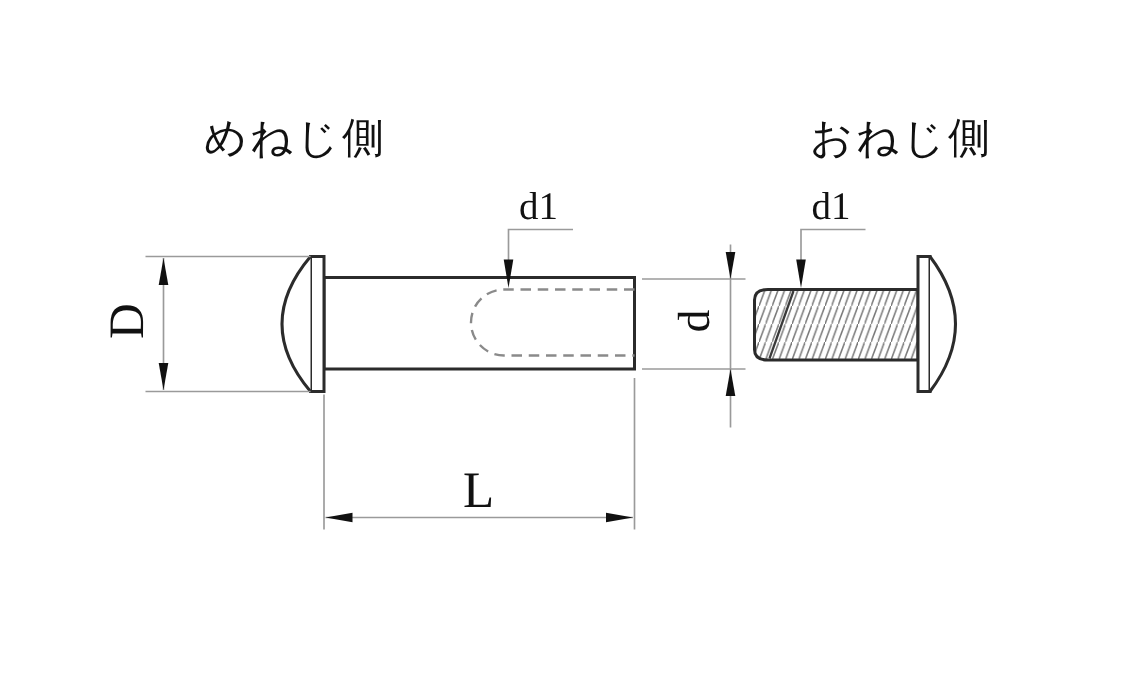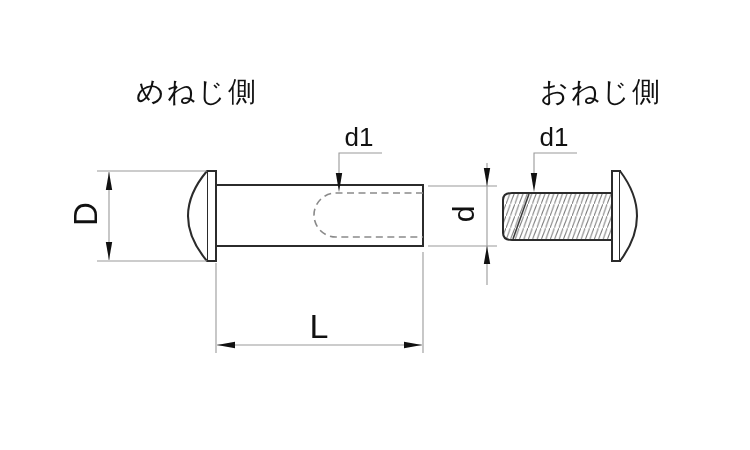--- a/index.html
+++ b/index.html
@@ -9,21 +9,21 @@
     --text:#111111;
     --hatch:#7a7a7a;
     --hidden-line:#8a8a8a;
   }
   html,body{margin:0;padding:0;}
   body{
     width:750px;height:450px;background:var(--background);
     font-family:"Liberation Sans","DejaVu Sans",sans-serif;
     overflow:hidden;
   }
-  .stage{width:660px;height:450px;position:relative;}
+  .stage{width:660px;height:450px;position:relative;font-family:Liberation Serif, serif;}
   svg{display:block;}
   .outline{stroke:var(--outline);stroke-width:2;fill:none;}
   .outline-filled{stroke:var(--outline);stroke-width:2;fill:#ffffff;}
   .hidden-line{stroke:var(--hidden-line);stroke-width:1.6;fill:none;stroke-dasharray:7 4.5;}
   .dim{stroke:var(--dimension);stroke-width:1.1;fill:none;}
   .arrow{fill:var(--text);stroke:none;}
   .chamfer{stroke:#3a3a3a;stroke-width:1.5;}
   text{fill:var(--text);}
   .title{font-size:28px;letter-spacing:2px;text-anchor:middle;}
   .lbl-d1{font-size:26px;text-anchor:middle;}

